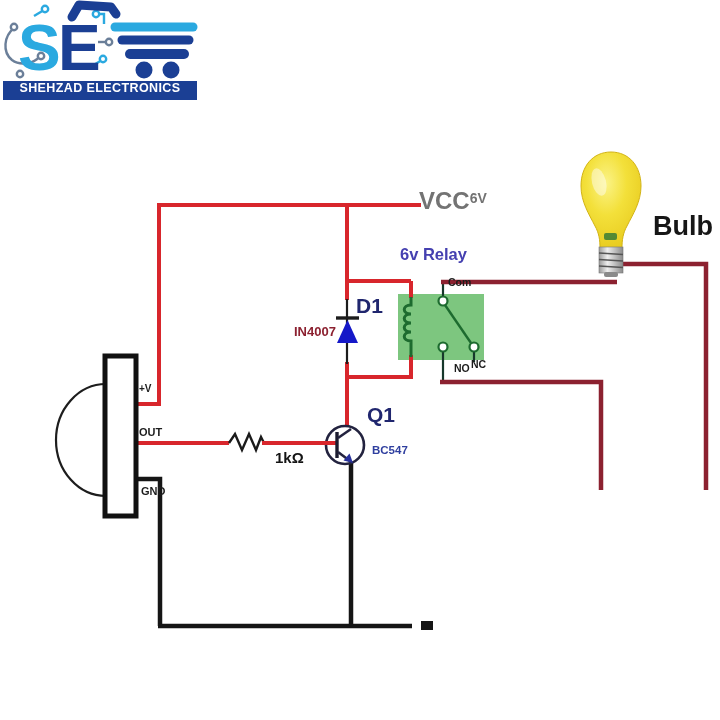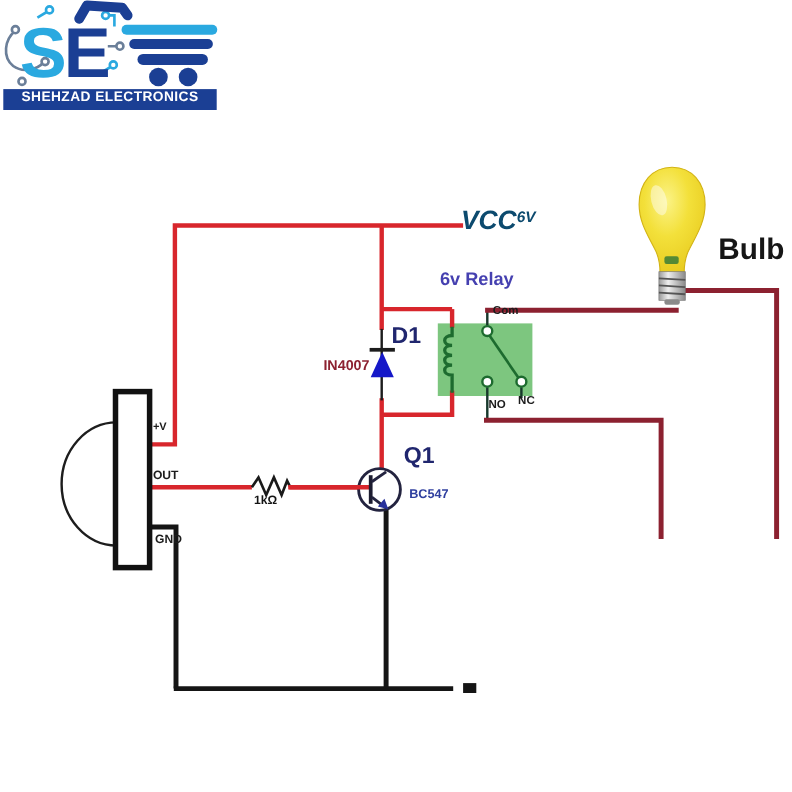--- a/index.html
+++ b/index.html
@@ -4,28 +4,28 @@
 <style>
   html,body{margin:0;padding:0;background:#ffffff;}
   #stage{
     position:relative;width:720px;height:720px;background:#ffffff;
     font-family:"Liberation Sans", sans-serif;overflow:hidden;
   }
   .abs{position:absolute;}
   svg{display:block;}
   .lbl{position:absolute;font-weight:bold;white-space:nowrap;line-height:1;}
   .title{color:#1a1a1a;font-size:21px;text-align:center;letter-spacing:.2px;}
-  .vcc{color:#0c4a6e;font-size:24px;font-style:italic;}
+  .vcc{color:#737373;font-size:24px;}
   .vcc .volt{font-size:14px;display:inline-block;transform:translateY(-6px);}
   .relay-lbl{color:#4540b0;font-size:16.5px;}
   .pin-lbl{color:#1c1c1c;font-size:10.5px;}
   .navy{color:#20266e;font-size:21px;}
   .part-blue{color:#2f3f9f;font-size:11.5px;}
   .part-maroon{color:#8c2130;font-size:13px;}
-  .rval{color:#141414;font-size:11px;}
+  .rval{color:#141414;font-size:15px;margin-left:44px;}
   .pirpin{color:#1c1c1c;font-size:10px;}
   .bulb-lbl{color:#161616;font-size:27px;}
   .ac-lbl{color:#8c2130;font-size:19.5px;}
   .banner{
     background:#1b3f94;color:#ffffff;font-weight:bold;font-size:12.5px;
     display:flex;justify-content:center;letter-spacing:.4px;
   }
 </style>
 </head>
 <body>
@@ -152,21 +152,21 @@
     </g>
   </svg>
 
   <div class="lbl vcc" style="left:419px;top:189px;">
     <span>VCC</span><span class="volt">6V</span>
   </div>
 
   <div class="lbl relay-lbl" style="left:400px;top:246px;">6v Relay</div>
 
   <div class="lbl pin-lbl" style="left:448px;top:277px;">Com</div>
-  <div class="lbl pin-lbl" style="left:444px;top:363px;">NO</div>
+  <div class="lbl pin-lbl" style="left:444px;top:363px;padding-left:10px;">NO</div>
   <div class="lbl pin-lbl" style="left:471px;top:359px;">NC</div>
 
   <div class="lbl navy" style="left:356px;top:295px;">D1</div>
   <div class="lbl part-maroon" style="left:294px;top:325px;">IN4007</div>
 
   <div class="lbl navy" style="left:367px;top:404px;">Q1</div>
   <div class="lbl part-blue" style="left:372px;top:445px;">BC547</div>
 
   <div class="lbl rval" style="left:231px;top:450px;">1kΩ</div>
 

